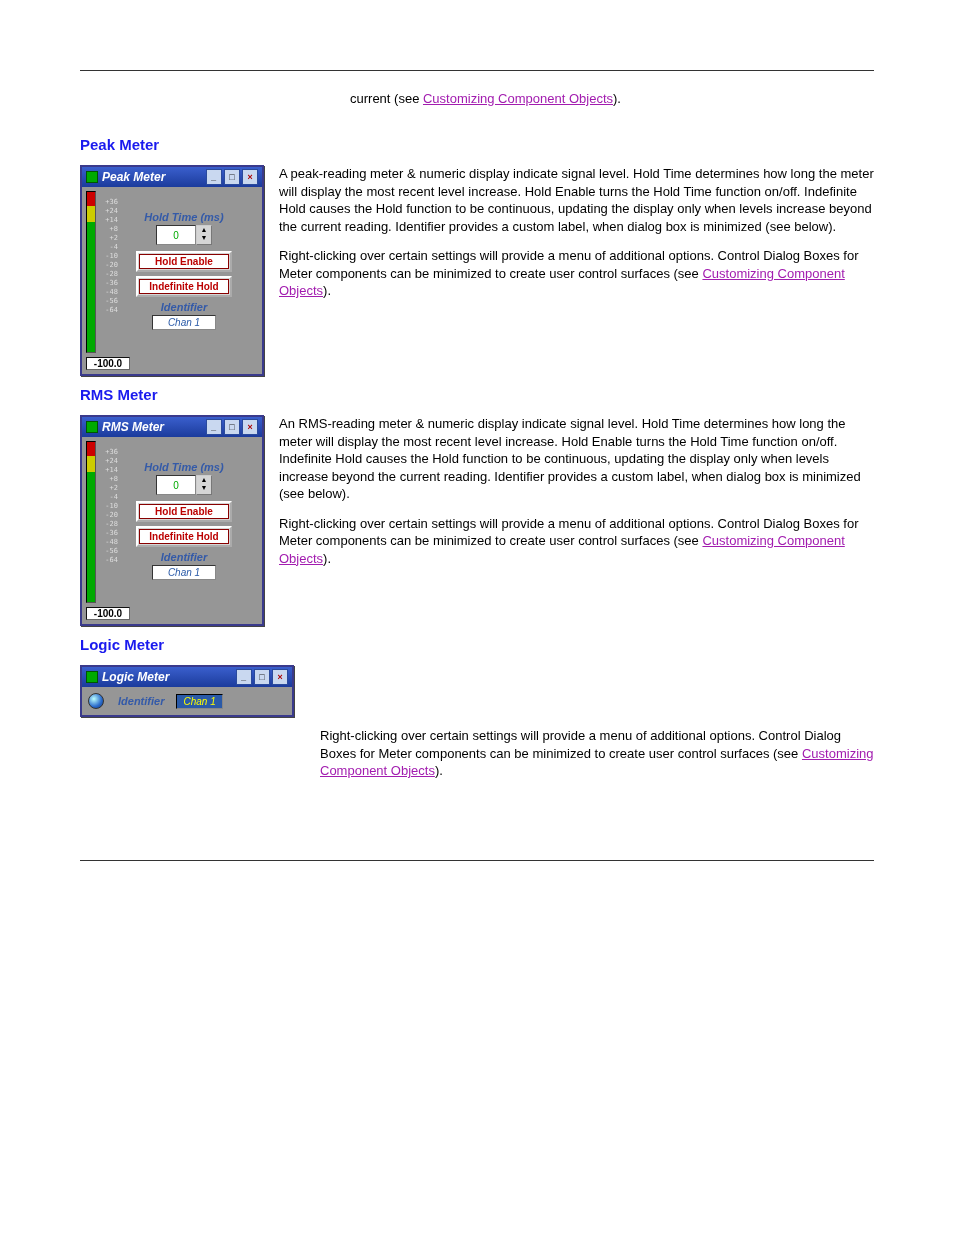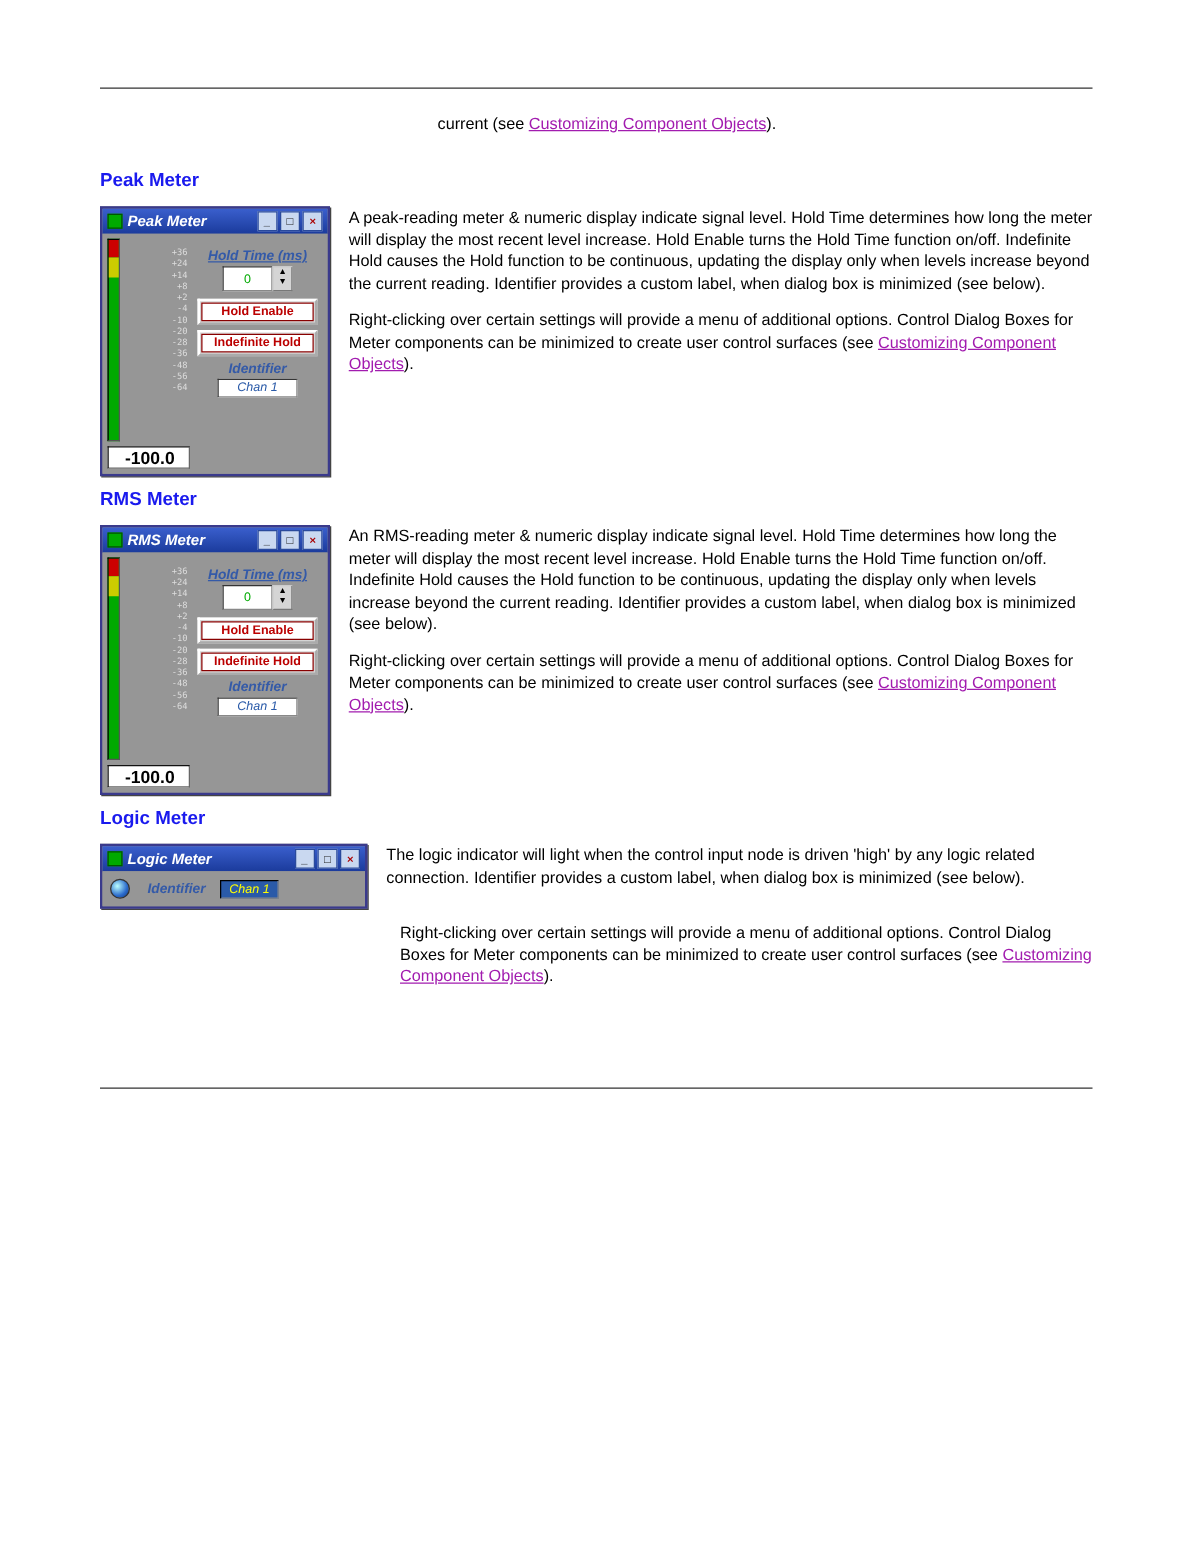--- a/index.html
+++ b/index.html
@@ -38,51 +38,51 @@
   }
   .titlebar .spacer { flex:1; }
   .wbtn {
     width:14px;height:14px;background:#c9d8f0;border:1px solid #2a4a9c;margin-left:2px;
     display:inline-flex;align-items:center;justify-content:center;font-size:9px;color:#222;font-weight:bold;
   }
   .wbtn.close { color:#a00; }
   .body1 {
     background:#969696;padding:4px;display:flex;
   }
-  .metercol { display:flex;gap:32px; }
+  .metercol { display:flex; }
   .bar {
     width:8px;height:160px;background:#0a0;border:1px inset #555;position:relative;margin-right:2px;
   }
   .bar .red { position:absolute;top:0;left:0;right:0;height:14px;background:#c00; }
   .bar .yel { position:absolute;top:14px;left:0;right:0;height:16px;background:#cc0; }
   .scale {
     font-size:7px;color:#ddd;line-height:9px;text-align:right;width:20px;font-family:monospace;
   }
   .ctrls { margin-left:6px; }
-  .lblblue { color:#345aa8;font-style:italic;font-weight:bold;font-size:11px;margin:8px 0 2px; text-align:center;text-decoration:underline;}
+  .lblblue { color:#345aa8;font-style:italic;font-weight:bold;font-size:11px;margin:20px 0 2px; text-align:center;}
   .spinner {
     display:flex;justify-content:center;margin-bottom:6px;
   }
   .spinner input {
     width:34px;height:16px;border:1px inset #888;background:#fff;color:#0a0;font-size:10px;text-align:center;
   }
   .spinarrows { width:14px;border:1px outset #ccc;background:#d5d5d5;font-size:7px;text-align:center;line-height:8px;}
   .redbtn {
     border:2px outset #fff;background:#d5d5d5;padding:1px;margin:4px auto;display:block;width:90px;
   }
   .redbtn span{
     display:block;border:1px solid #800;background:#fff;color:#b00;font-weight:bold;font-size:10px;text-align:center;padding:1px 2px;
   }
   .idrow { text-align:center; }
   .idlabel { color:#345aa8;font-style:italic;font-weight:bold;font-size:11px; }
   .idfield {
     background:#fff;border:1px inset #888;color:#2a5aa8;font-size:10px;width:60px;text-align:center;margin:2px auto 4px;padding:1px;font-style:italic;
   }
   .readout {
-    background:#fff;border:1px inset #666;color:#000;font-size:14px;font-weight:bold;width:38px;text-align:center;margin-top:4px;padding:0 13px;
+    background:#fff;border:1px inset #666;color:#000;font-size:10px;font-weight:bold;width:38px;text-align:center;margin-top:4px;padding:0 2px;
   }
   .para { margin-bottom:12px; line-height:1.35; }
   .term { }
   .link { color:#a21caf; text-decoration:underline; cursor:pointer; }
   .heading { color:#1a1aee; font-size:15px; font-weight:bold; margin:30px 0 12px 0; clear:both;}
   .logicwin .lbody {
     background:#969696;padding:6px;display:flex;align-items:center;
   }
   .led {
     width:14px;height:14px;border-radius:50%;background:radial-gradient(circle at 35% 35%, #bff, #2a6acb 60%, #123a7a);
@@ -241,21 +241,18 @@
         <span class="wbtn">□</span>
         <span class="wbtn close">×</span>
       </div>
       <div class="lbody">
         <div class="led"></div>
         <span class="idlabel">Identifier</span>
         <span class="chanbox">Chan 1</span>
       </div>
     </div>
   </div>
-  <div class="para">
-    <span>The logic indicator will light when the control input node is driven 'high' by any logic related connection. </span><span class="term">Identifier</span><span> provides a custom label, when dialog box is minimized (see below).</span>
-  </div>
   <div class="para" style="clear:both;margin-left:240px;">
     <span>Right-clicking over certain settings will provide a menu of additional options. Control Dialog Boxes for Meter components can be minimized to create user control surfaces (see </span><span class="link">Customizing Component Objects</span><span>).</span>
   </div>
 </div>
 
 <hr class="bottomline">
 
 </body></html>

